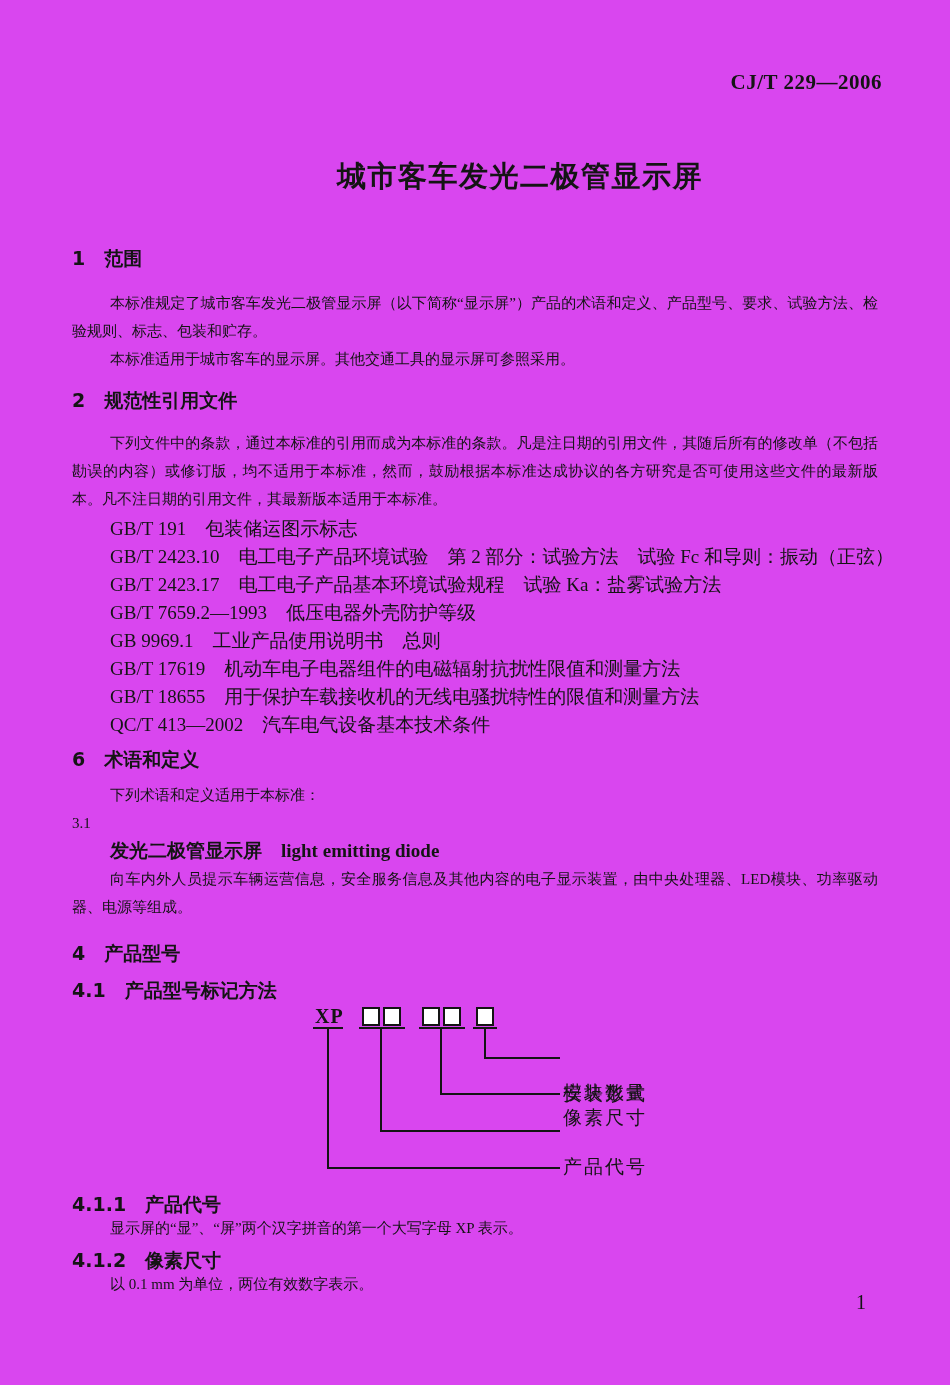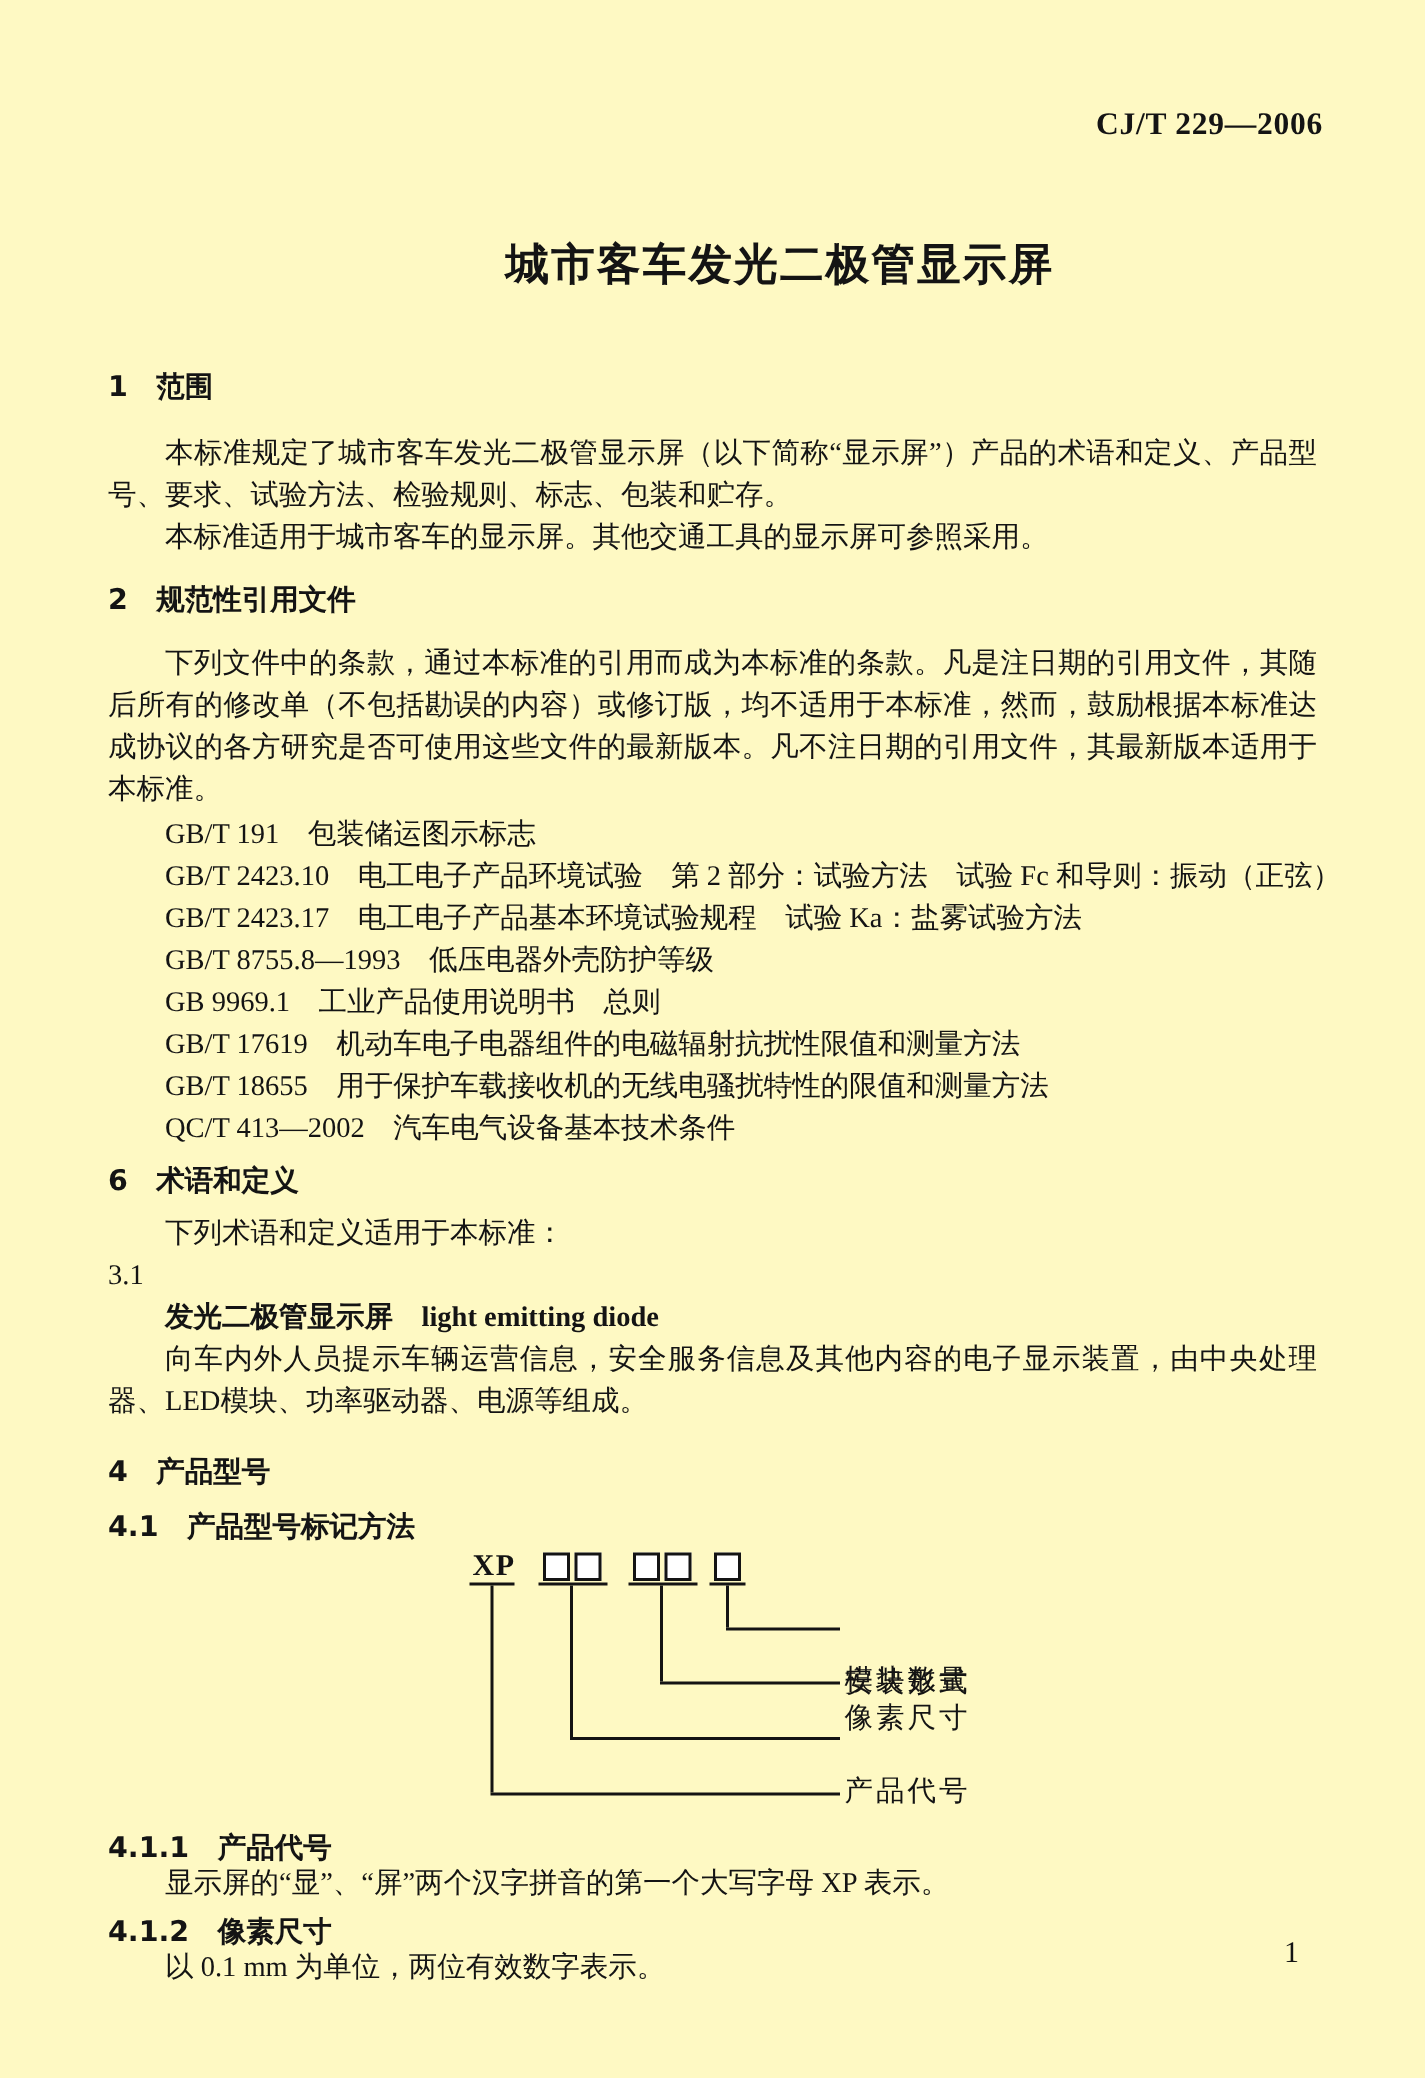--- a/index.html
+++ b/index.html
@@ -5,21 +5,21 @@
   html, body {
     margin: 0;
     padding: 0;
     background: #e8e8e8;
   }
   .page {
     position: relative;
     width: 950px;
     height: 1385px;
     margin: 0 auto;
-    background: #fef9c3;
+    background: #d946ef;
     color: #141414;
     font-family: "Liberation Serif", "DejaVu Serif", serif;
     overflow: hidden;
   }
   .std-code {
     position: absolute;
     top: 70px;
     right: 68px;
     font-family: "Liberation Serif", "DejaVu Serif", serif;
     font-weight: bold;
@@ -45,21 +45,21 @@
     width: 806px;
   }
   .sec-h {
     font-family: "DejaVu Sans", "Liberation Sans", sans-serif;
     font-weight: bold;
     font-size: 19px;
     line-height: 20px;
     margin: 0;
   }
   .p {
-    font-size: 19px;
+    font-size: 15px;
     line-height: 28px;
     margin: 0;
     text-align: justify;
   }
   .indent { text-indent: 38px; }
   .ref-line {
     font-size: 19px;
     line-height: 28px;
     padding-left: 38px;
     white-space: nowrap;
@@ -152,21 +152,21 @@
     <h3 class="sec-h">1　范围</h3>
     <p class="p indent mt21">本标准规定了城市客车发光二极管显示屏（以下简称“显示屏”）产品的术语和定义、产品型号、要求、试验方法、检验规则、标志、包装和贮存。</p>
     <p class="p indent">本标准适用于城市客车的显示屏。其他交通工具的显示屏可参照采用。</p>
 
     <h3 class="sec-h mt17">2　规范性引用文件</h3>
     <p class="p indent mt19">下列文件中的条款，通过本标准的引用而成为本标准的条款。凡是注日期的引用文件，其随后所有的修改单（不包括勘误的内容）或修订版，均不适用于本标准，然而，鼓励根据本标准达成协议的各方研究是否可使用这些文件的最新版本。凡不注日期的引用文件，其最新版本适用于本标准。</p>
     <div class="mt2">
       <div class="ref-line">GB/T 191　包装储运图示标志</div>
       <div class="ref-line">GB/T 2423.10　电工电子产品环境试验　第 2 部分：试验方法　试验 Fc 和导则：振动（正弦）</div>
       <div class="ref-line">GB/T 2423.17　电工电子产品基本环境试验规程　试验 Ka：盐雾试验方法</div>
-      <div class="ref-line">GB/T 8755.8—1993　低压电器外壳防护等级</div>
+      <div class="ref-line">GB/T 7659.2—1993　低压电器外壳防护等级</div>
       <div class="ref-line">GB 9969.1　工业产品使用说明书　总则</div>
       <div class="ref-line">GB/T 17619　机动车电子电器组件的电磁辐射抗扰性限值和测量方法</div>
       <div class="ref-line">GB/T 18655　用于保护车载接收机的无线电骚扰特性的限值和测量方法</div>
       <div class="ref-line">QC/T 413—2002　汽车电气设备基本技术条件</div>
     </div>
 
     <h3 class="sec-h mt10">6　术语和定义</h3>
     <p class="p indent mt12">下列术语和定义适用于本标准：</p>
     <p class="p">3.1</p>
     <p class="term-line"><span>发光二极管显示屏</span>　<span class="term-en">light emitting diode</span></p>

